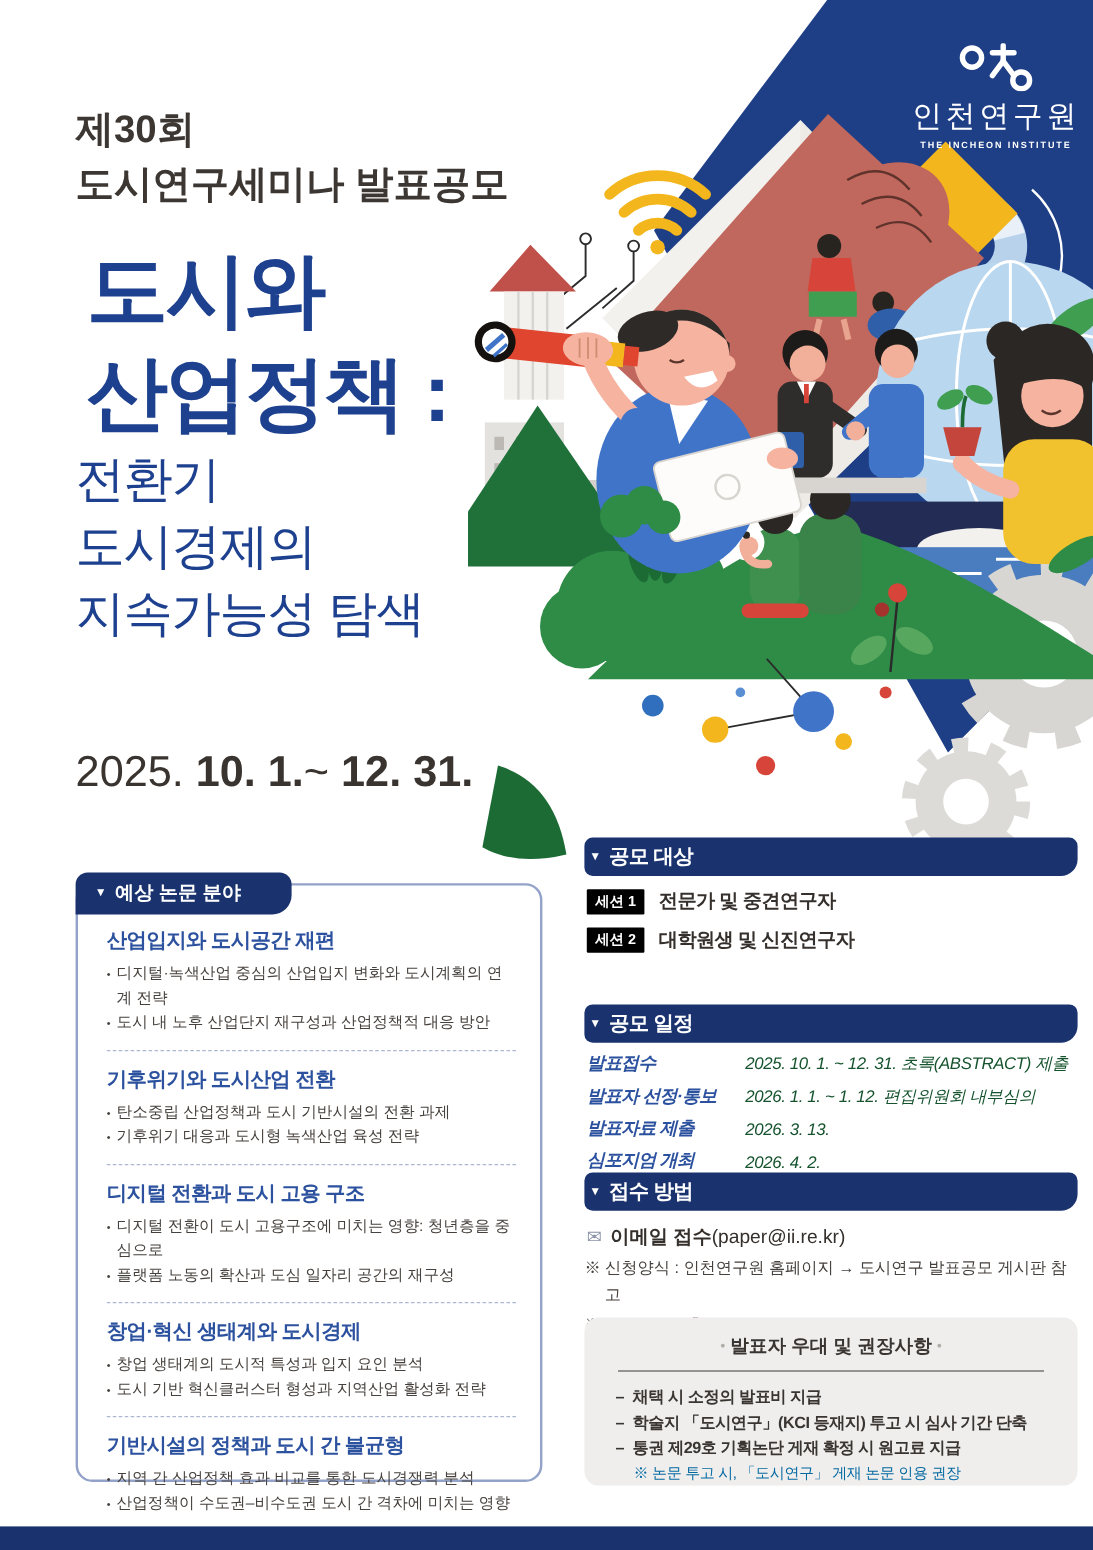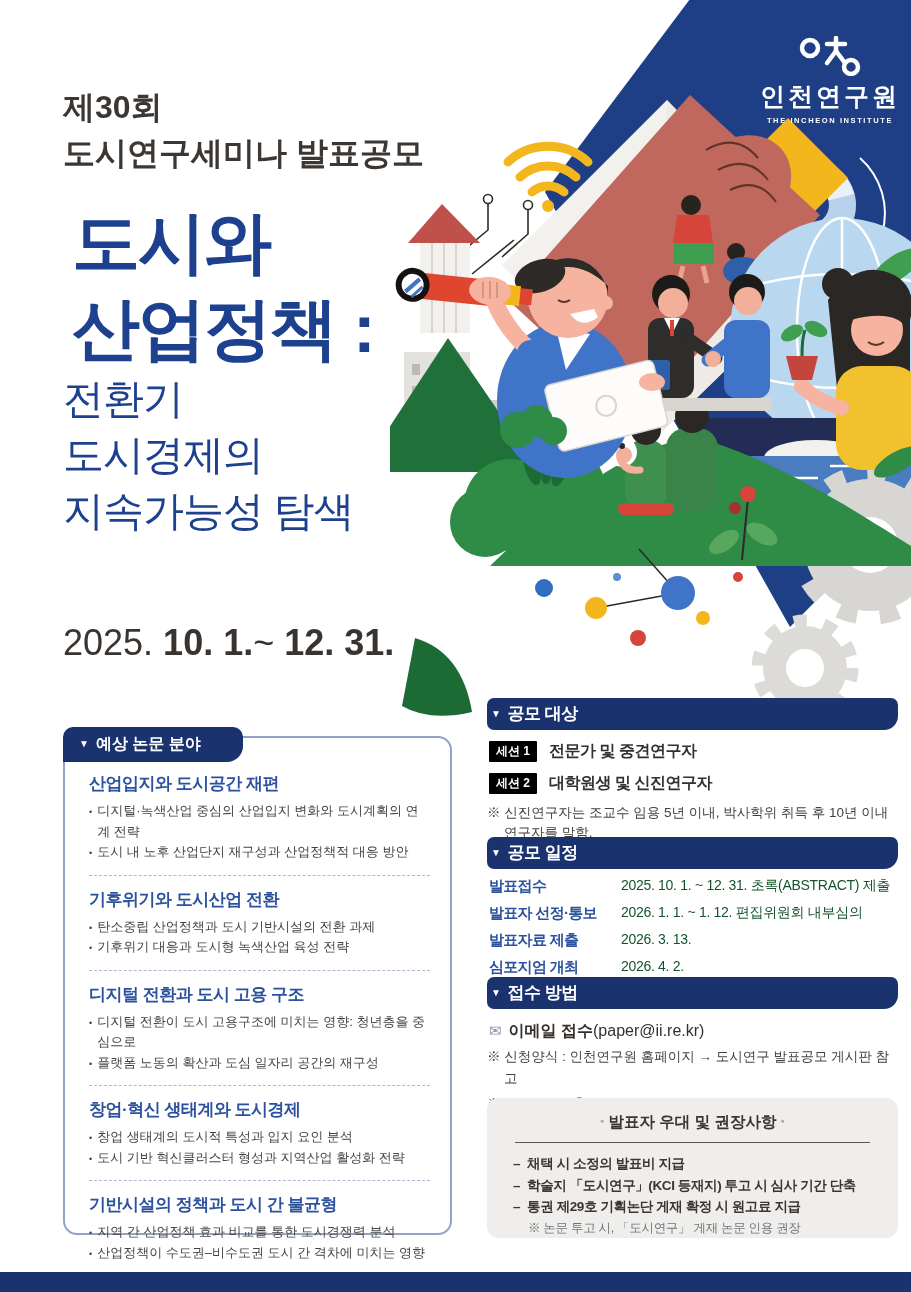--- a/index.html
+++ b/index.html
@@ -6,21 +6,21 @@
   .poster{
     position:relative; width:911px; height:1292px; background:#ffffff;
     font-family:"Liberation Sans", sans-serif; overflow:hidden; margin:0 auto;
     color:#3c3733;
   }
   
   .illust{position:absolute; left:390px; top:0; width:521px; height:720px; pointer-events:none;}
   
   .logo{position:absolute; left:752px; top:36px; width:156px; text-align:center; color:#fff;}
   .logo .mark{display:block; margin:0 auto 4px auto; width:64px; height:40px;}
-  .logo-kr{font-size:25px; font-weight:700; letter-spacing:3px;text-align:center;}
+  .logo-kr{font-size:25px; font-weight:400; letter-spacing:3px;text-align:center;}
   .logo-en{font-size:7.5px; font-weight:700; letter-spacing:1.6px; margin-top:3px;}
   
   .pretitle{position:absolute; left:63px; top:84px; font-size:32px; line-height:1.45; font-weight:600; color:#3c3733;}
   .main-title{position:absolute; left:60px; top:188px; margin:12px; font-size:68px; line-height:1.26; font-weight:900; letter-spacing:-2px; color:#1e418f;}
   .subtitle{position:absolute; left:63px; top:372px; font-size:41px; line-height:1.36; font-weight:500; letter-spacing:-1px; color:#1e418f;}
   .event-period{position:absolute; left:63px; top:622px; font-size:36px; color:#3a3430; letter-spacing:0;}
   .event-period b{font-weight:800;}
   
   .topics-panel{position:absolute; left:63px; top:736px; width:389px; height:499px;
     border:2px solid #93a2c9; border-radius:14px; background:#fff; box-sizing:border-box;}
@@ -37,35 +37,35 @@
   .banner{background:#1a336f; color:#fff; font-size:17px; font-weight:800; height:32px;
     line-height:32px; padding-left:4px; border-radius:7px 7px 14px 7px; letter-spacing:-0.5px;}
   .sec{position:absolute; left:0; width:411px;}
   .sec-target{top:0;}
   .sec-schedule{top:139px;}
   .sec-apply{top:279px;}
   .session-row{margin:11px 0 0 2px; display:flex; align-items:center;}
   .badge{background:#000000; color:#fff; font-size:12px; font-weight:700; padding:2px 7px; margin-right:12px; border-radius:1px;}
   .session-label{font-size:16px; font-weight:800; color:#35302c; letter-spacing:-0.5px;}
   .note{font-size:13.5px; line-height:1.5; color:#46413d; margin-top:9px; padding-left:17px; text-indent:-17px;}
-  .sched-row{display:flex; margin:8px 0 0 2px; align-items:flex-start;}
+  .sched-row{display:flex; margin:8px 0 0 2px; align-items:center;font-style:italic;}
   .sched-label{width:132px; flex:none; font-size:15px; font-weight:800; color:#2c529f; letter-spacing:-0.7px;}
   .sched-value{font-size:14px; color:#14532d; letter-spacing:-0.3px;}
   .email-row{margin:12px 0 4px 2px; font-size:16px; color:#35302c;}
   .email-row .env{color:#8a93a8; font-size:15px; margin-right:7px;}
   .email-row b{font-weight:800;}
   .apply-note{font-size:13.5px; line-height:1.6; color:#46413d; margin-top:4px; padding-left:17px; text-indent:-17px;}
   
   .benefits-box{position:absolute; left:0; top:400px; width:411px; height:140px; background:#efeeed; border-radius:12px; box-sizing:border-box; padding:14px 26px 0 26px;}
   .benefits-title{text-align:center; font-size:15.5px; font-weight:800; color:#3a3531;}
   .benefits-title .dot{color:#b2aca6; font-size:11px; vertical-align:2px;}
   .benefits-rule{border:none; border-top:1.5px solid #5b5650; margin:9px 2px 10px 2px;}
   .benefit-item{display:flex; font-size:13.5px; font-weight:700; color:#3a3531; line-height:1.6; letter-spacing:-0.4px;}
   .benefit-item .d{margin-right:7px;}
-  .benefit-note{font-size:12.5px; color:#737373; margin-top:2px; padding-left:15px; letter-spacing:-0.3px;}
+  .benefit-note{font-size:12.5px; color:#0369a1; margin-top:2px; padding-left:15px; letter-spacing:-0.3px;}
   
   .footer-bar{position:absolute; left:0; bottom:0; width:100%; height:20px; background:#1a336f;}
 </style>
 </head>
 <body>
 
 <div class="poster">
 
   <svg class="illust" viewBox="0 0 521 720" aria-hidden="true">
 
@@ -434,21 +434,20 @@
         <span class="tri">▼</span><span>공모 대상</span>
       </div>
       <div class="session-row">
         <span class="badge">세션 1</span>
         <span class="session-label">전문가 및 중견연구자</span>
       </div>
       <div class="session-row">
         <span class="badge">세션 2</span>
         <span class="session-label">대학원생 및 신진연구자</span>
       </div>
-      <div class="note">※ 신진연구자는 조교수 임용 5년 이내, 박사학위 취득 후 10년 이내 연구자를 말함.</div>
     </section>
 
     <section class="sec sec-schedule">
       <div class="banner">
         <span class="tri">▼</span><span>공모 일정</span>
       </div>
       <div class="sched-row">
         <span class="sched-label">발표접수</span>
         <span class="sched-value">2025. 10. 1. ~ 12. 31. 초록(ABSTRACT) 제출</span>
       </div>

